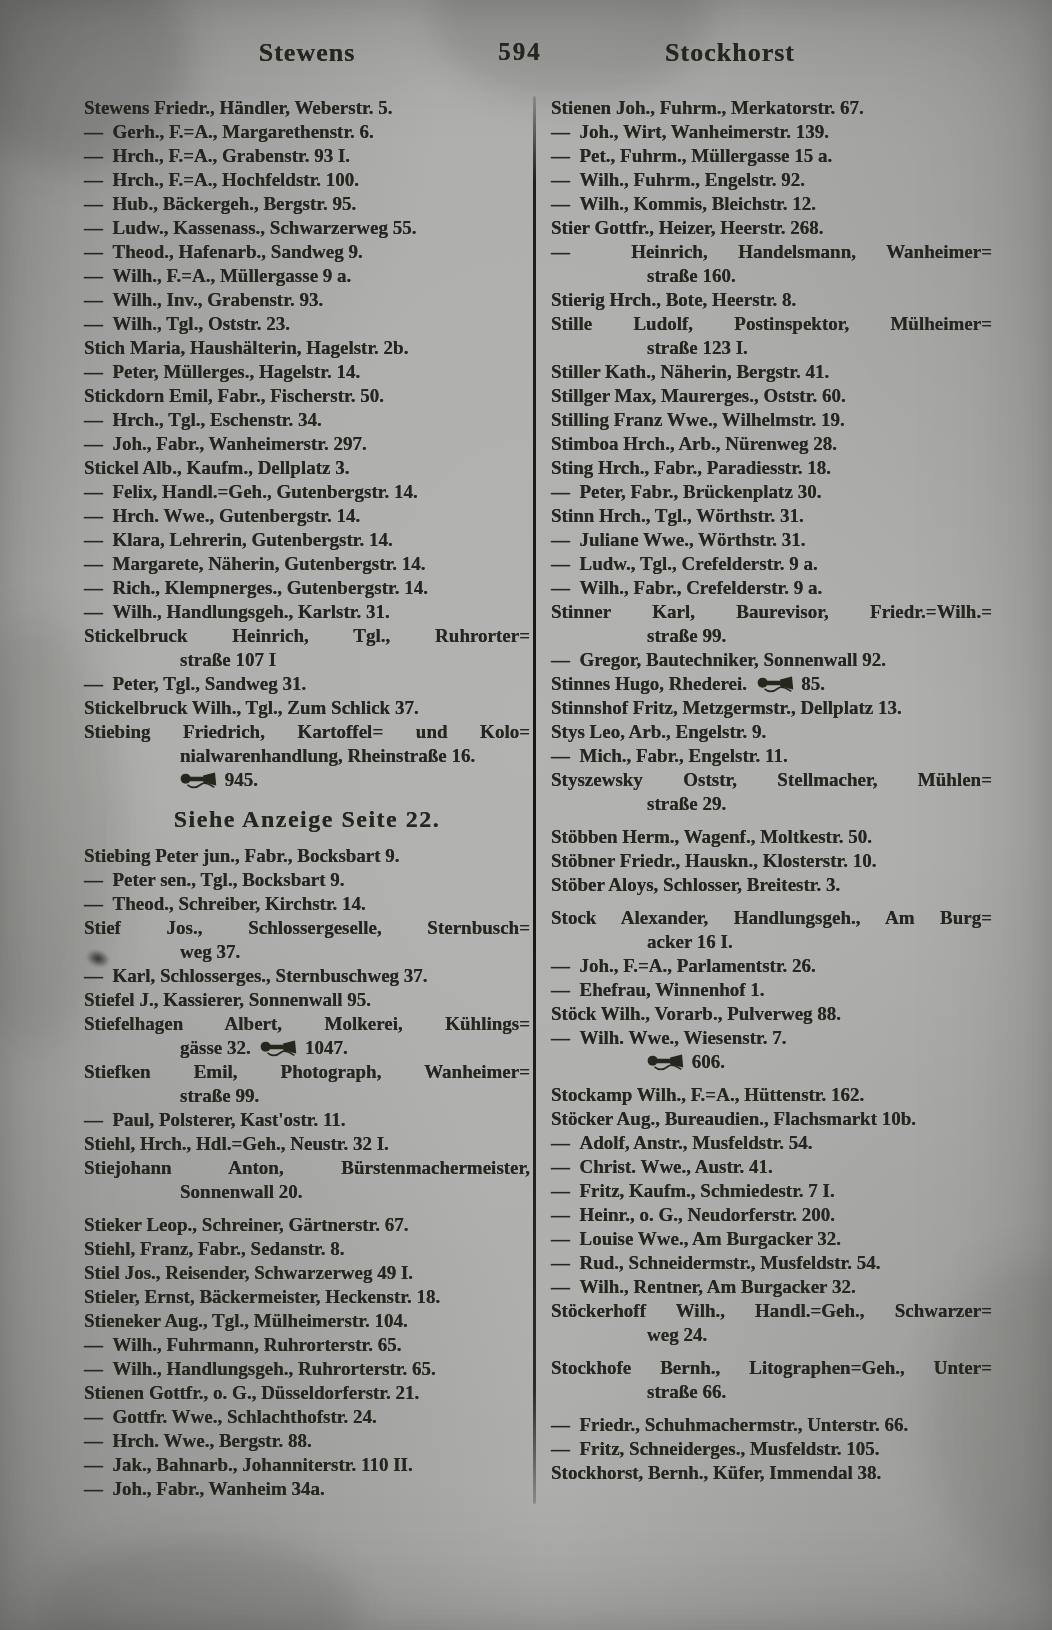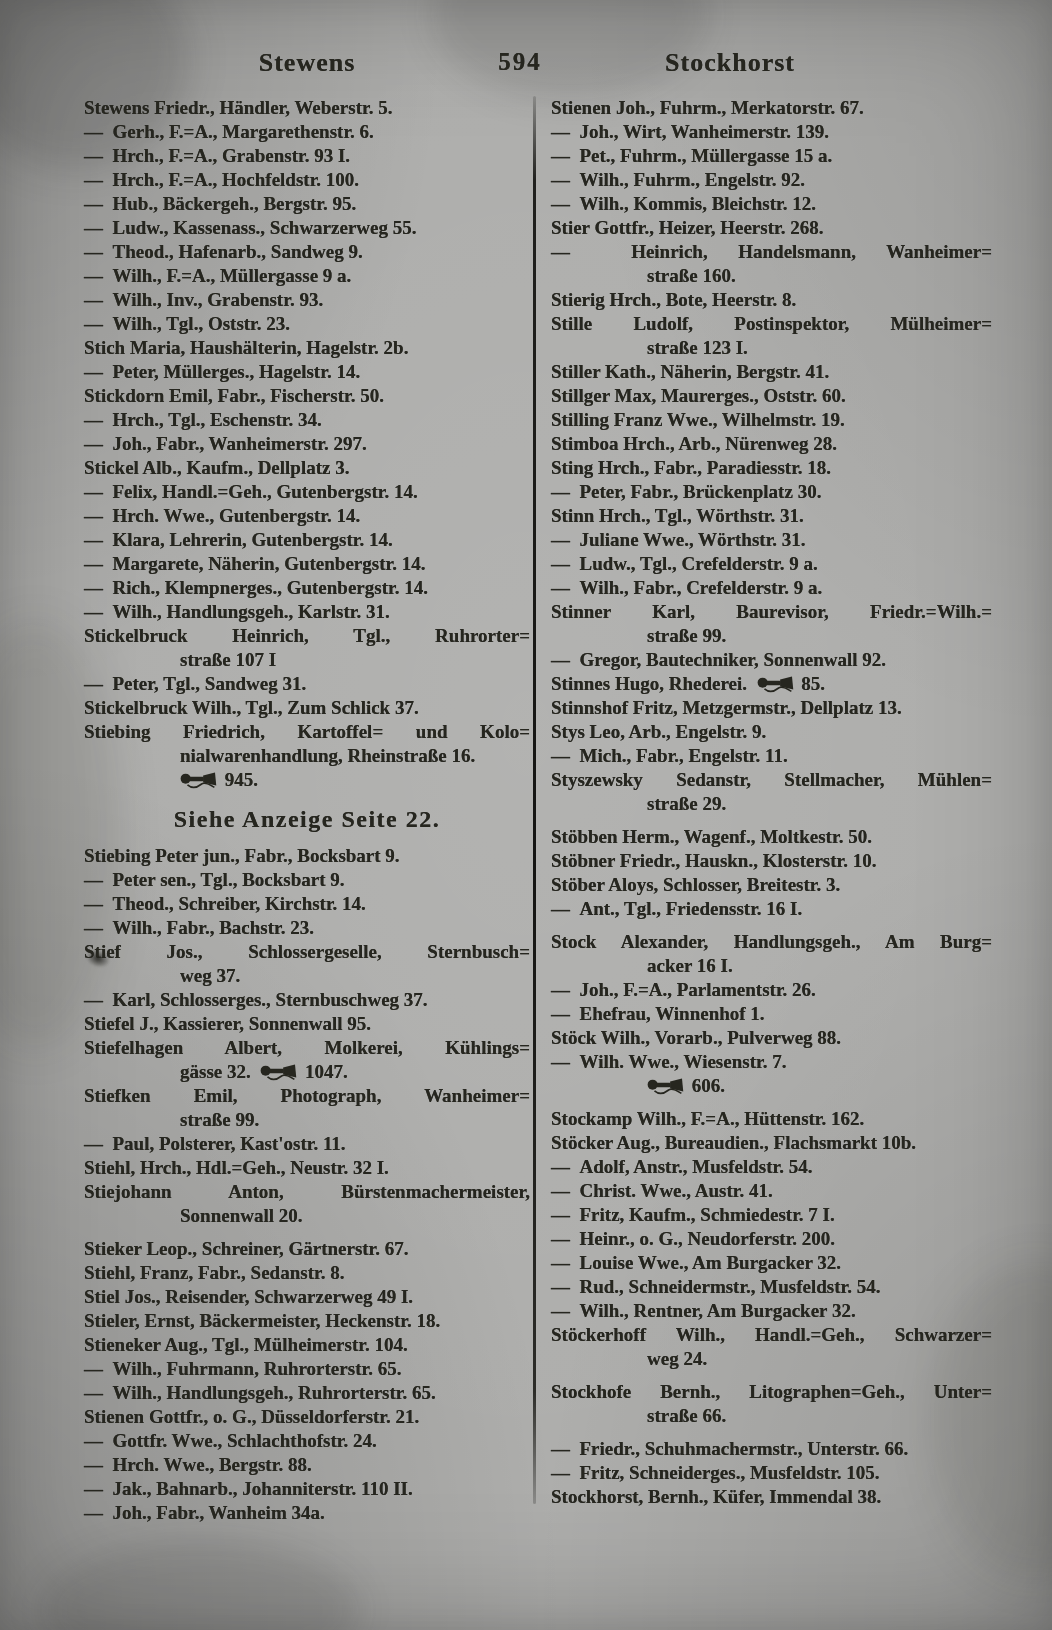--- a/index.html
+++ b/index.html
@@ -21,21 +21,21 @@
   .stain{position:absolute;border-radius:50%;pointer-events:none;}
   #stain1{left:-40px;top:-50px;width:230px;height:220px;background:rgba(25,25,22,.16);filter:blur(18px);}
   #stain2{left:430px;top:-70px;width:280px;height:170px;background:rgba(25,25,22,.12);filter:blur(16px);}
   #stain3{left:-50px;top:620px;width:170px;height:430px;background:rgba(25,25,22,.10);filter:blur(20px);}
   #stain4{left:930px;top:1260px;width:210px;height:320px;background:rgba(25,25,22,.10);filter:blur(20px);}
   #stain5{left:40px;top:1540px;width:320px;height:140px;background:rgba(25,25,22,.12);filter:blur(16px);}
   .smudge{position:absolute;left:86px;top:950px;width:24px;height:17px;border-radius:50%;
     background:radial-gradient(ellipse, rgba(18,18,14,.8), rgba(18,18,14,0) 72%);
     transform:rotate(18deg);filter:blur(1px);pointer-events:none;}
 
-  .runhead{position:absolute;top:48px;font-size:26px;text-align:center;letter-spacing:1px;white-space:nowrap;}
+  .runhead{position:absolute;top:38px;font-size:26px;text-align:center;letter-spacing:1px;white-space:nowrap;}
   #head-left{left:84px;width:446px;}
   #page-num{left:452px;width:136px;font-size:25px;letter-spacing:2px;}
   #head-right{left:560px;width:340px;}
 
   .divider{position:absolute;left:533px;top:96px;width:3px;height:1408px;border-radius:2px;
     background:linear-gradient(#8a8a88, #20201d 6%, #141412 55%, #2c2c28 92%, #8a8a88);}
 
   .col{position:absolute;top:96px;}
   #col-left{left:84px;width:446px;}
   #col-right{left:551px;width:441px;}
@@ -97,21 +97,20 @@
     <div class="ln cont"><svg class="tel-icon" viewBox="0 0 64 26" xmlns="http://www.w3.org/2000/svg">
     <circle cx="9" cy="10" r="8"></circle>
     <rect x="14" y="7" width="24" height="7" rx="2"></rect>
     <path d="M37 5 L56 0 L58 21 L37 16 Z"></path>
     <path d="M12 20 C 20 27, 29 23, 34 19 C 40 14, 50 21, 55 24" fill="none" stroke="currentColor" stroke-width="2.6"></path>
   </svg>&nbsp;945.</div>
     <div class="ln notice">Siehe Anzeige Seite 22.</div>
     <div class="ln">Stiebing Peter jun., Fabr., Bocksbart 9.</div>
     <div class="ln">—&nbsp;&nbsp;Peter sen., Tgl., Bocksbart 9.</div>
     <div class="ln">—&nbsp;&nbsp;Theod., Schreiber, Kirchstr. 14.</div>
-    <div class="ln">—&nbsp;&nbsp;Wilh., Fabr., Bachstr. 23.</div>
     <div class="ln just">Stief Jos., Schlossergeselle, Sternbusch=</div>
     <div class="ln cont">weg 37.</div>
     <div class="ln">—&nbsp;&nbsp;Karl, Schlosserges., Sternbuschweg 37.</div>
     <div class="ln">Stiefel J., Kassierer, Sonnenwall 95.</div>
     <div class="ln just">Stiefelhagen Albert, Molkerei, Kühlings=</div>
     <div class="ln cont">gässe 32.&nbsp;&nbsp;<svg class="tel-icon" viewBox="0 0 64 26" xmlns="http://www.w3.org/2000/svg">
     <circle cx="9" cy="10" r="8"></circle>
     <rect x="14" y="7" width="24" height="7" rx="2"></rect>
     <path d="M37 5 L56 0 L58 21 L37 16 Z"></path>
     <path d="M12 20 C 20 27, 29 23, 34 19 C 40 14, 50 21, 55 24" fill="none" stroke="currentColor" stroke-width="2.6"></path>
@@ -162,26 +161,25 @@
     <div class="ln">—&nbsp;&nbsp;Gregor, Bautechniker, Sonnenwall 92.</div>
     <div class="ln">Stinnes Hugo, Rhederei.&nbsp;&nbsp;<svg class="tel-icon" viewBox="0 0 64 26" xmlns="http://www.w3.org/2000/svg">
     <circle cx="9" cy="10" r="8"></circle>
     <rect x="14" y="7" width="24" height="7" rx="2"></rect>
     <path d="M37 5 L56 0 L58 21 L37 16 Z"></path>
     <path d="M12 20 C 20 27, 29 23, 34 19 C 40 14, 50 21, 55 24" fill="none" stroke="currentColor" stroke-width="2.6"></path>
   </svg>&nbsp;85.</div>
     <div class="ln">Stinnshof Fritz, Metzgermstr., Dellplatz 13.</div>
     <div class="ln">Stys Leo, Arb., Engelstr. 9.</div>
     <div class="ln">—&nbsp;&nbsp;Mich., Fabr., Engelstr. 11.</div>
-    <div class="ln just">Styszewsky Sedanstr, Stellmacher, Mühlen=</div>
+    <div class="ln just">Styszewsky Oststr, Stellmacher, Mühlen=</div>
     <div class="ln cont">straße 29.</div>
     <div class="ln gap-sm">Stöbben Herm., Wagenf., Moltkestr. 50.</div>
     <div class="ln">Stöbner Friedr., Hauskn., Klosterstr. 10.</div>
     <div class="ln">Stöber Aloys, Schlosser, Breitestr. 3.</div>
-    <div class="ln">—&nbsp;&nbsp;Ant., Tgl., Friedensstr. 16 I.</div>
     <div class="ln just gap-sm">Stock Alexander, Handlungsgeh., Am Burg=</div>
     <div class="ln cont">acker 16 I.</div>
     <div class="ln">—&nbsp;&nbsp;Joh., F.=A., Parlamentstr. 26.</div>
     <div class="ln">—&nbsp;&nbsp;Ehefrau, Winnenhof 1.</div>
     <div class="ln">Stöck Wilh., Vorarb., Pulverweg 88.</div>
     <div class="ln">—&nbsp;&nbsp;Wilh. Wwe., Wiesenstr. 7.</div>
     <div class="ln cont"><svg class="tel-icon" viewBox="0 0 64 26" xmlns="http://www.w3.org/2000/svg">
     <circle cx="9" cy="10" r="8"></circle>
     <rect x="14" y="7" width="24" height="7" rx="2"></rect>
     <path d="M37 5 L56 0 L58 21 L37 16 Z"></path>

